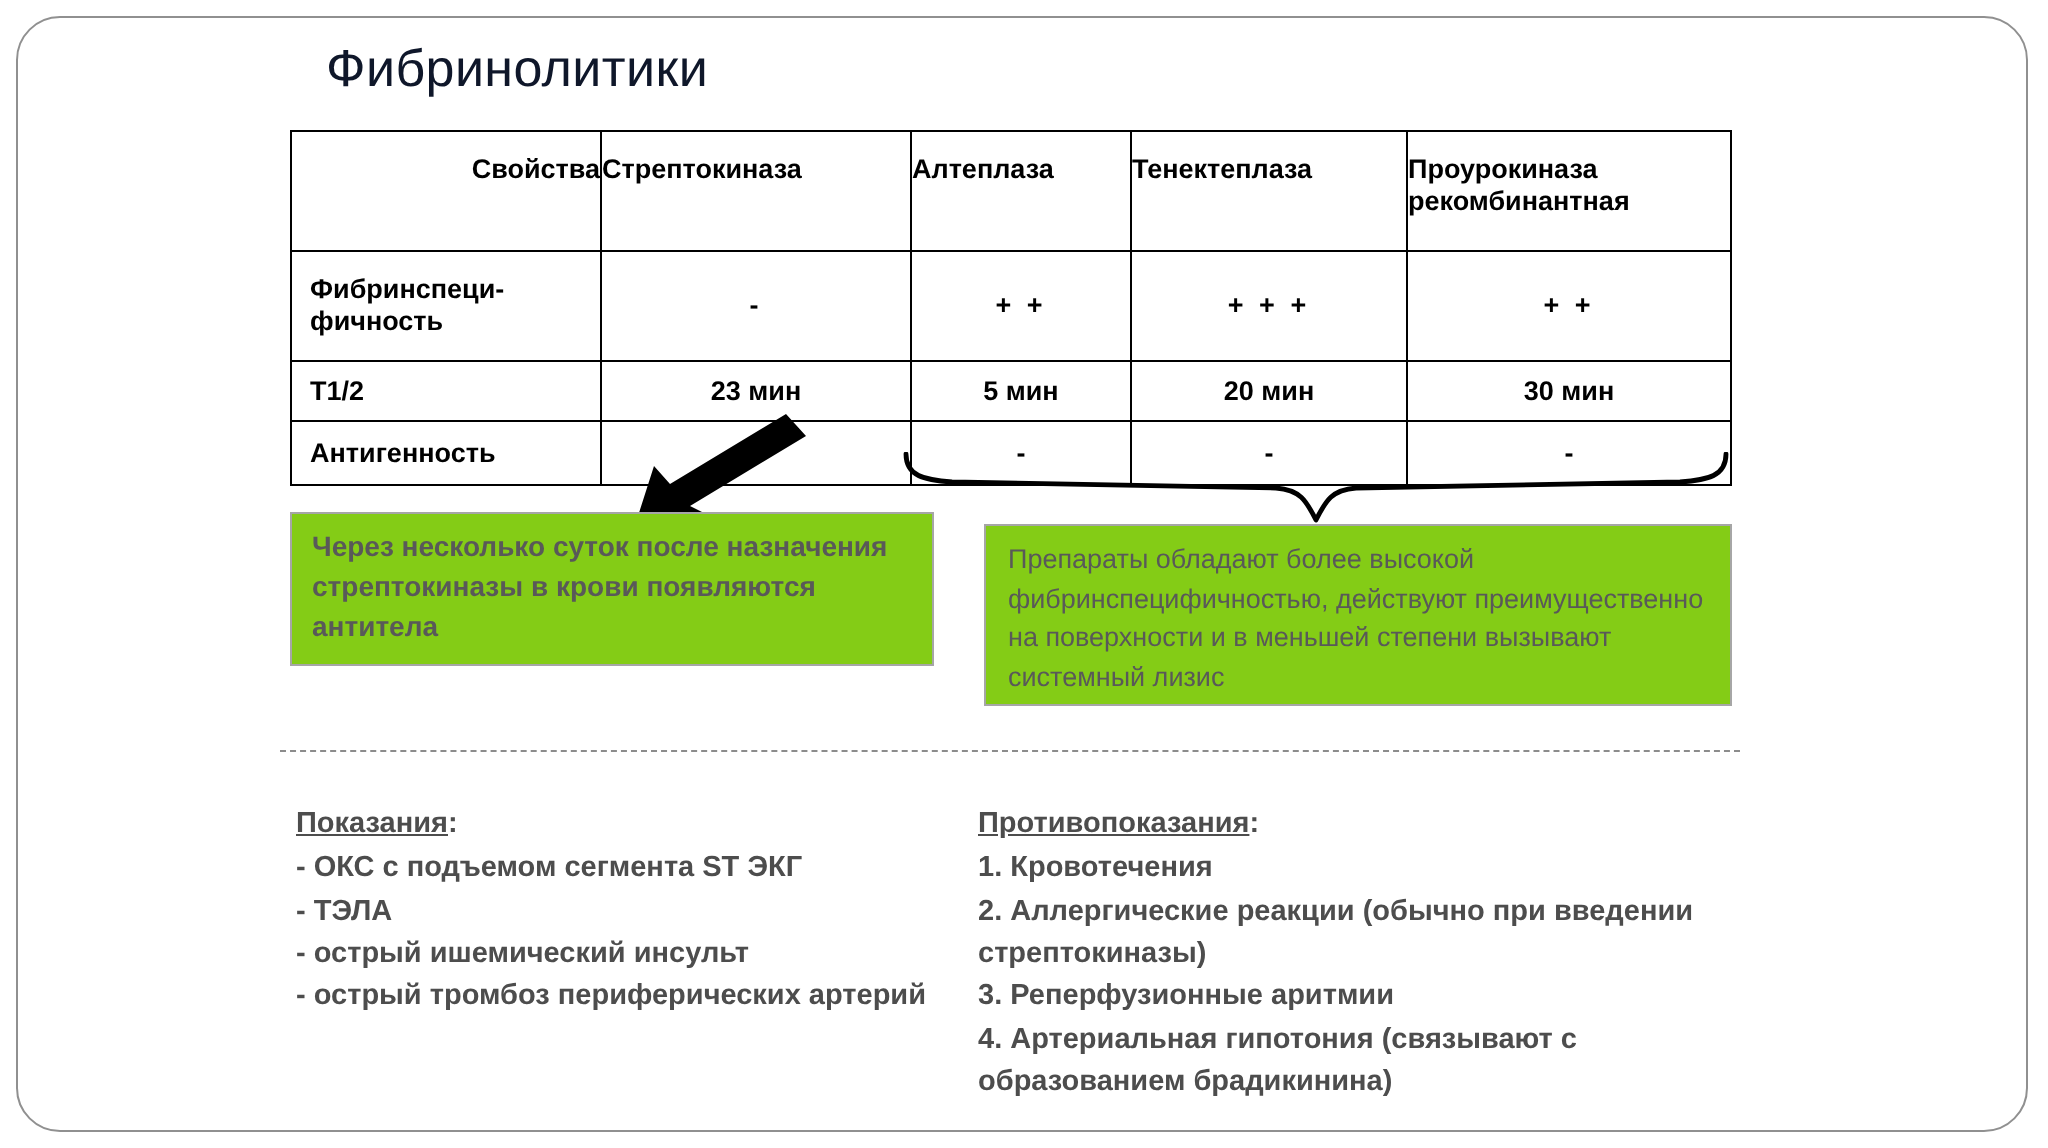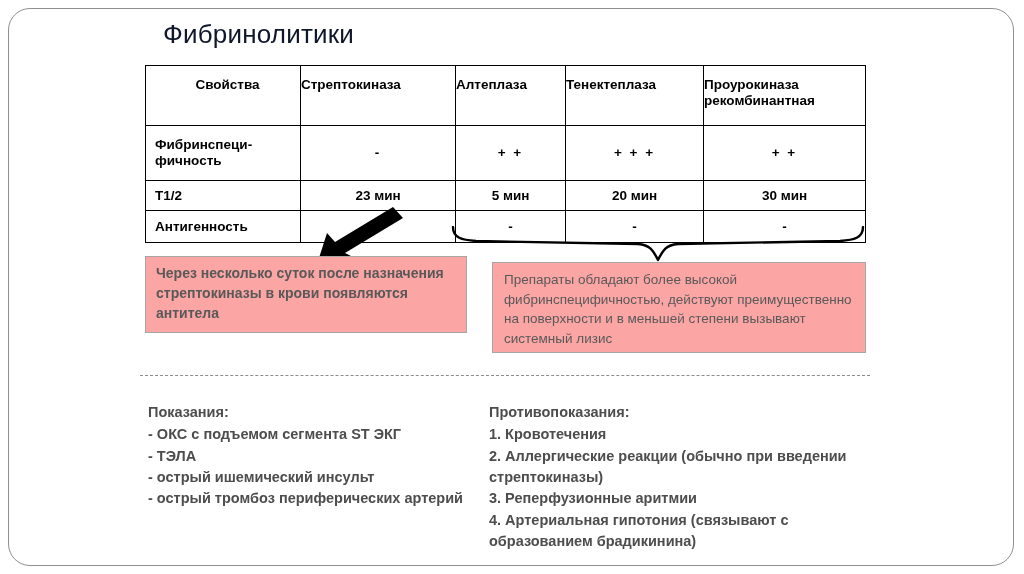--- a/index.html
+++ b/index.html
@@ -66,21 +66,21 @@
   .col-strep  { width: 155px; }
   .col-alte   { width: 110px; }
   .col-tenek  { width: 138px; }
   .col-prouro { width: 162px; }
 
   #drug-table thead th {
     height: 48px;
     text-align: left;
   }
   #drug-table thead th.h-prop {
-    text-align: center;
+    text-align: right;
     padding-left: 9px;
     vertical-align: top;
     padding-top: 11px;
   }
   #drug-table thead th.h-center-top {
     vertical-align: top;
     padding-top: 11px;
   }
   #drug-table tbody td {
     text-align: center;
@@ -110,21 +110,21 @@
     top: 226px;
     width: 416px;
     height: 36px;
   }
 
   
   .callout {
     position: absolute;
     box-sizing: border-box;
     border: 1px solid #a6a6a6;
-    background: #fca5a5;
+    background: #84cc16;
     color: #595959;
   }
   #callout-antibodies {
     left: 145px;
     top: 256px;
     width: 322px;
     height: 77px;
     padding: 7px 10px 0 10px;
     font-size: 14px;
     font-weight: bold;
@@ -159,21 +159,21 @@
     font-size: 14.5px;
     font-weight: bold;
     line-height: 1.47;
   }
   #indications-col { left: 148px; width: 340px; }
   #contraindications-col { left: 489px; width: 390px; }
   .col-heading {
     margin: 0 0 1px 0;
     font-weight: bold;
   }
-  .col-heading .u { }
+  .col-heading .u { text-decoration: underline; }
   .bottom-col ul {
     list-style: none;
     margin: 0;
     padding: 0;
   }
   .bottom-col li { margin: 0; }
 </style>
 </head>
 <body>
 

